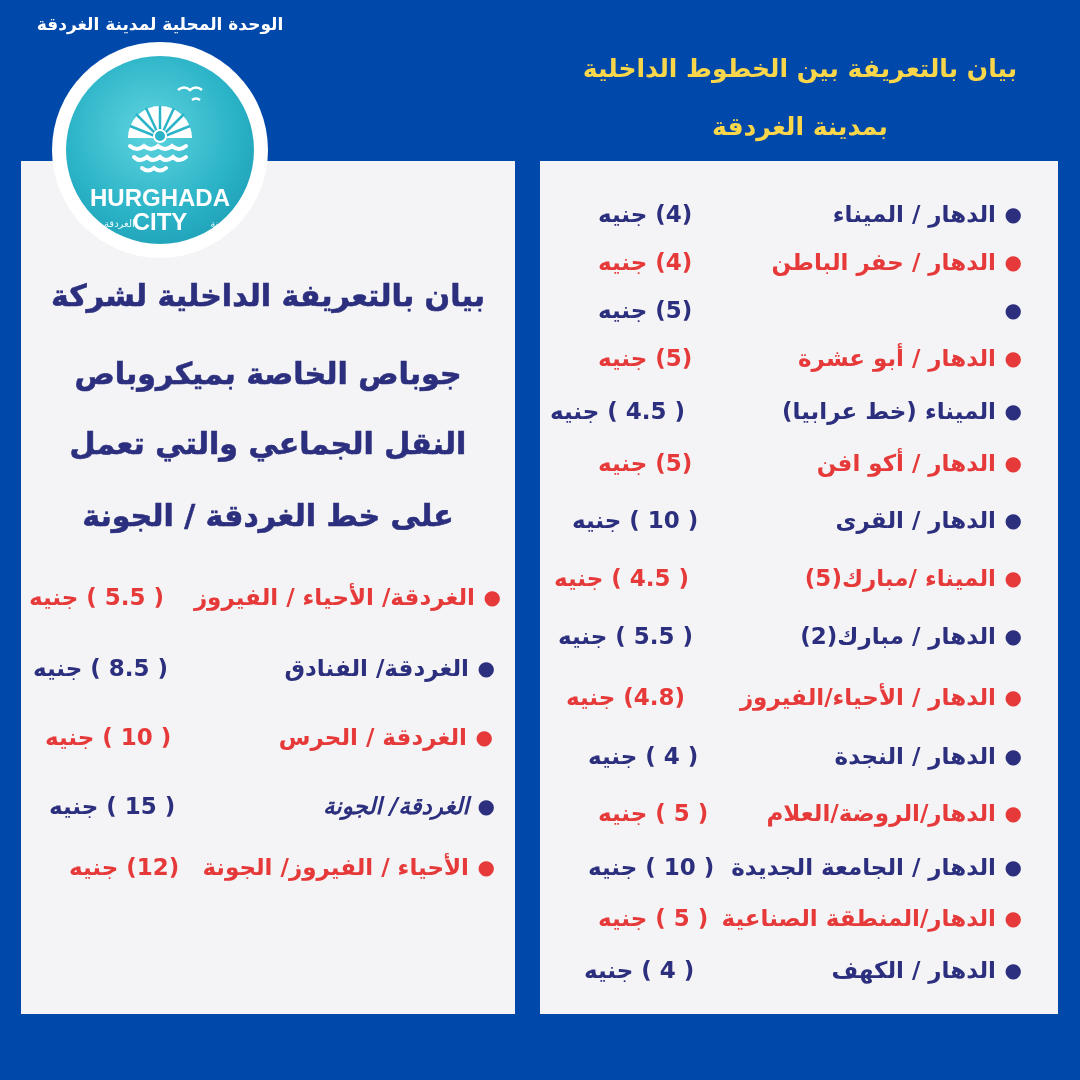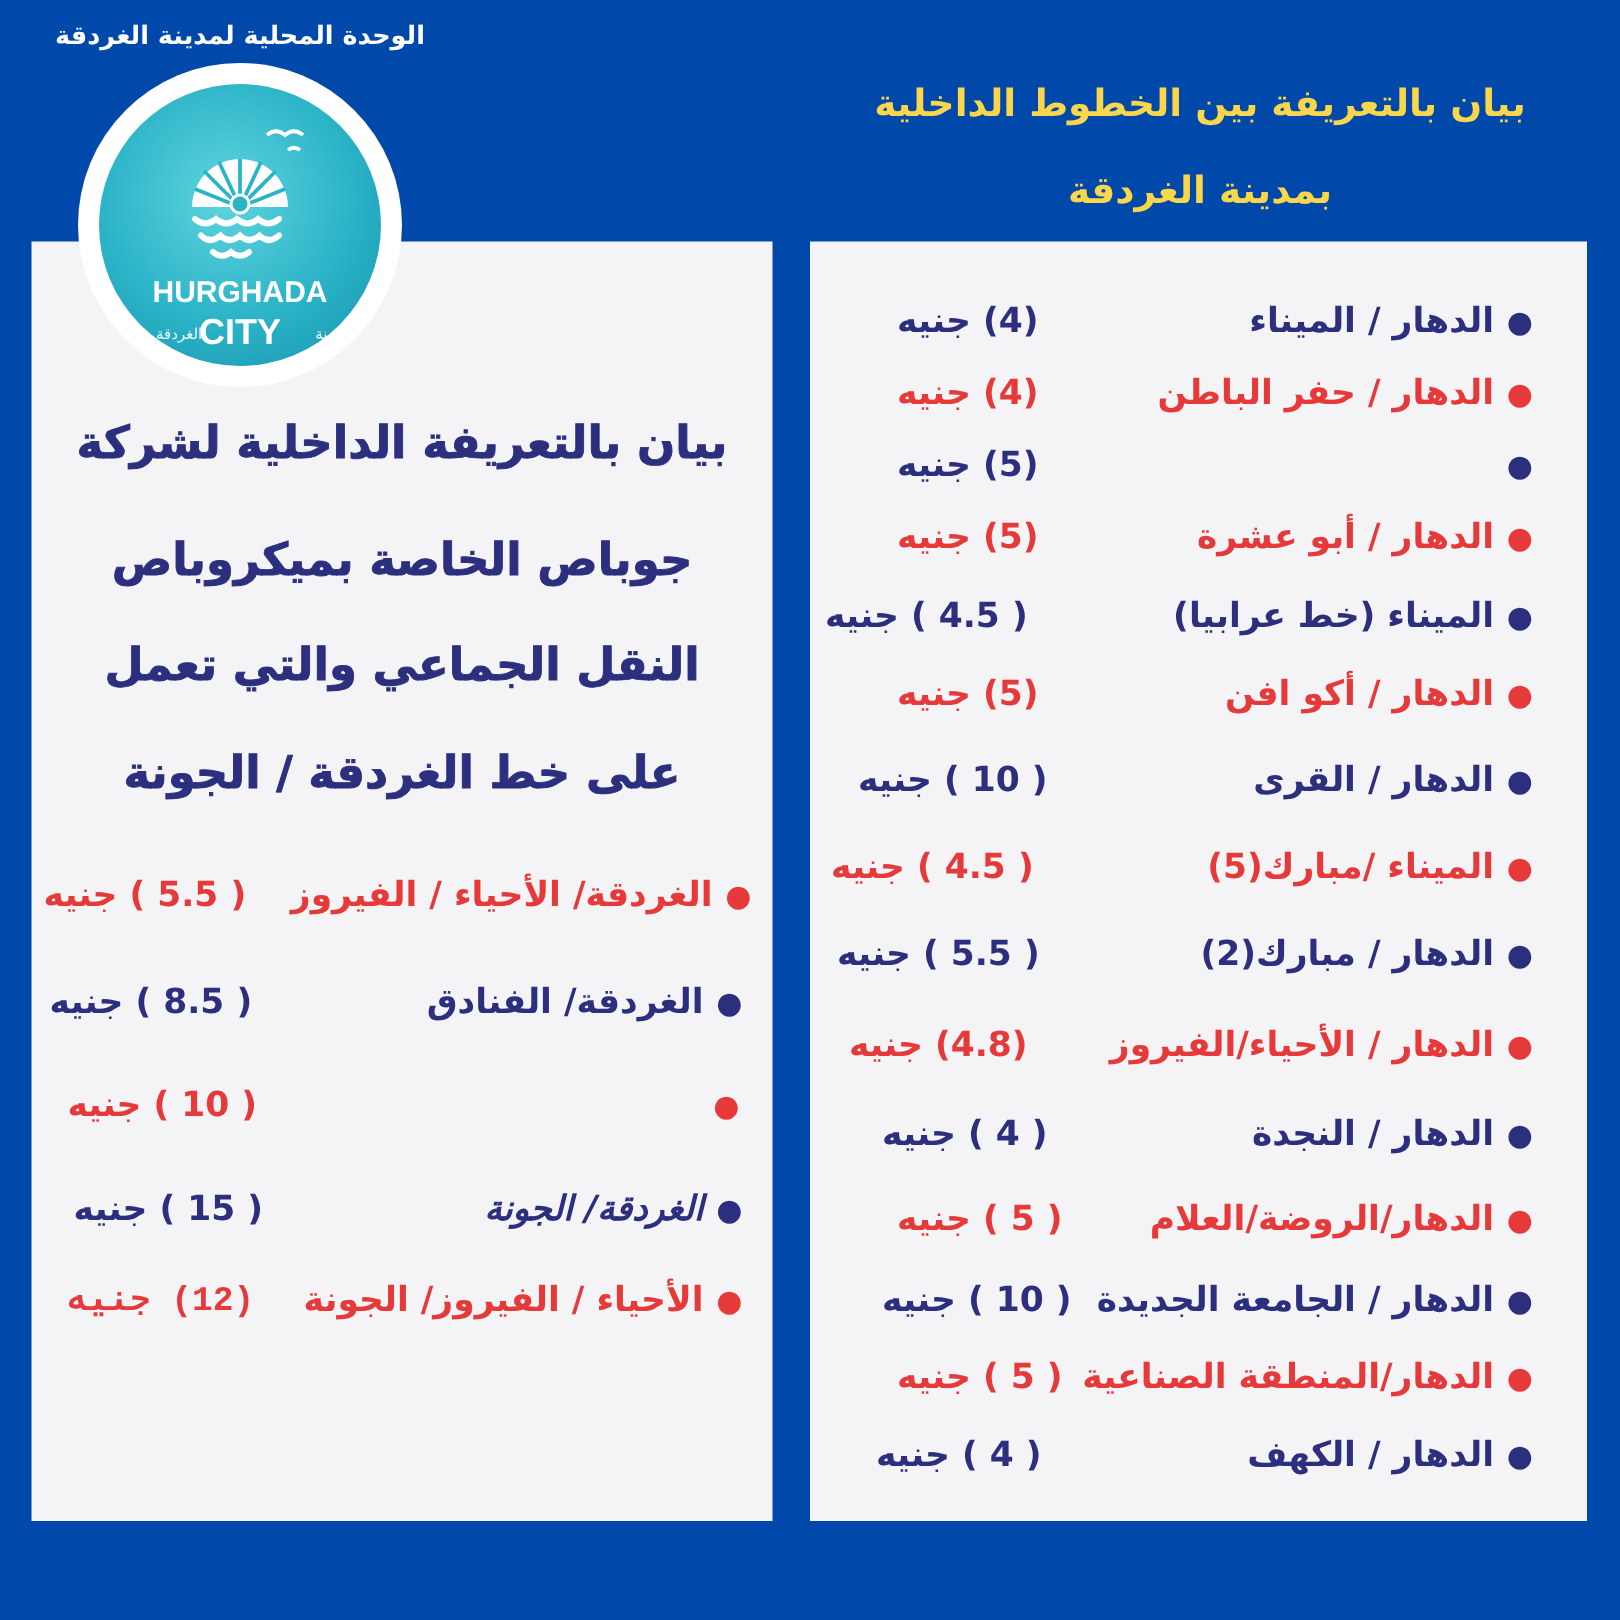--- a/index.html
+++ b/index.html
@@ -31,21 +31,21 @@
     z-index:3;
   }
   .logo {
     position:absolute; left:14px; top:14px; width:188px; height:188px; border-radius:50%;
     background:radial-gradient(circle at 45% 40%, #5fd4df 0%, #2bb3c7 55%, #1593ad 100%);
     overflow:hidden;
   }
   .logo svg { position:absolute; left:0; top:0; }
   .logo-text1 {
     position:absolute; top:128px; left:0; width:188px; text-align:center;
-    color:#fff; font-family:"Liberation Sans", sans-serif; font-weight:bold; font-size:20px; letter-spacing:0px;
+    color:#fff; font-family:"Liberation Sans", sans-serif; font-weight:bold; font-size:24px; letter-spacing:0px;
   }
   .logo-text2 {
     position:absolute; top:152px; left:0; width:188px; text-align:center;
     color:#fff; font-family:"Liberation Sans", sans-serif; font-weight:bold; font-size:24px;
   }
   .logo-ar-l, .logo-ar-r {
     position:absolute; top:162px; color:#e9fbff; font-size:10px; direction:rtl;
   }
   .logo-ar-l { left:38px; }
   .logo-ar-r { right:22px; }
@@ -116,31 +116,32 @@
   <span class="route" style="right:40px;">الغردقة/ الأحياء / الفيروز</span>
   <span class="price" style="left:8px;">( 5.5 ) جنيه</span>
 </div>
 <div class="row navy" style="top:651px;left:21px;width:494px;">
   <span class="bullet" style="right:20px;">●</span>
   <span class="route" style="right:46px;">الغردقة/ الفنادق</span>
   <span class="price" style="left:12px;">( 8.5 ) جنيه</span>
 </div>
 <div class="row red" style="top:720px;left:21px;width:494px;">
   <span class="bullet" style="right:22px;">●</span>
+  <span class="route" style="right:48px;">الغردقة / الحرس</span>
   <span class="price" style="left:24px;">( 10 ) جنيه</span>
 </div>
 <div class="row navy" style="top:789px;left:21px;width:494px;">
   <span class="bullet" style="right:20px;">●</span>
   <span class="route" style="right:46px;font-style:italic;">الغردقة/ الجونة</span>
   <span class="price" style="left:28px;">( 15 ) جنيه</span>
 </div>
 <div class="row red" style="top:850px;left:21px;width:494px;">
   <span class="bullet" style="right:20px;">●</span>
   <span class="route" style="right:46px;">الأحياء / الفيروز/ الجونة</span>
-  <span class="price" style="left:24px;font-family:Liberation Mono, monospace;">(12) جنيه</span>
+  <span class="price" style="left:48px;">(12) جنيه</span>
 </div>
 
 <div class="row navy" style="top:197px;left:540px;width:518px;">
   <span class="bullet" style="right:36px;">●</span>
   <span class="route" style="right:62px;">الدهار / الميناء</span>
   <span class="price" style="left:58px;">(4) جنيه</span>
 </div>
 <div class="row red" style="top:245px;left:540px;width:518px;">
   <span class="bullet" style="right:36px;">●</span>
   <span class="route" style="right:62px;">الدهار / حفر الباطن</span>

